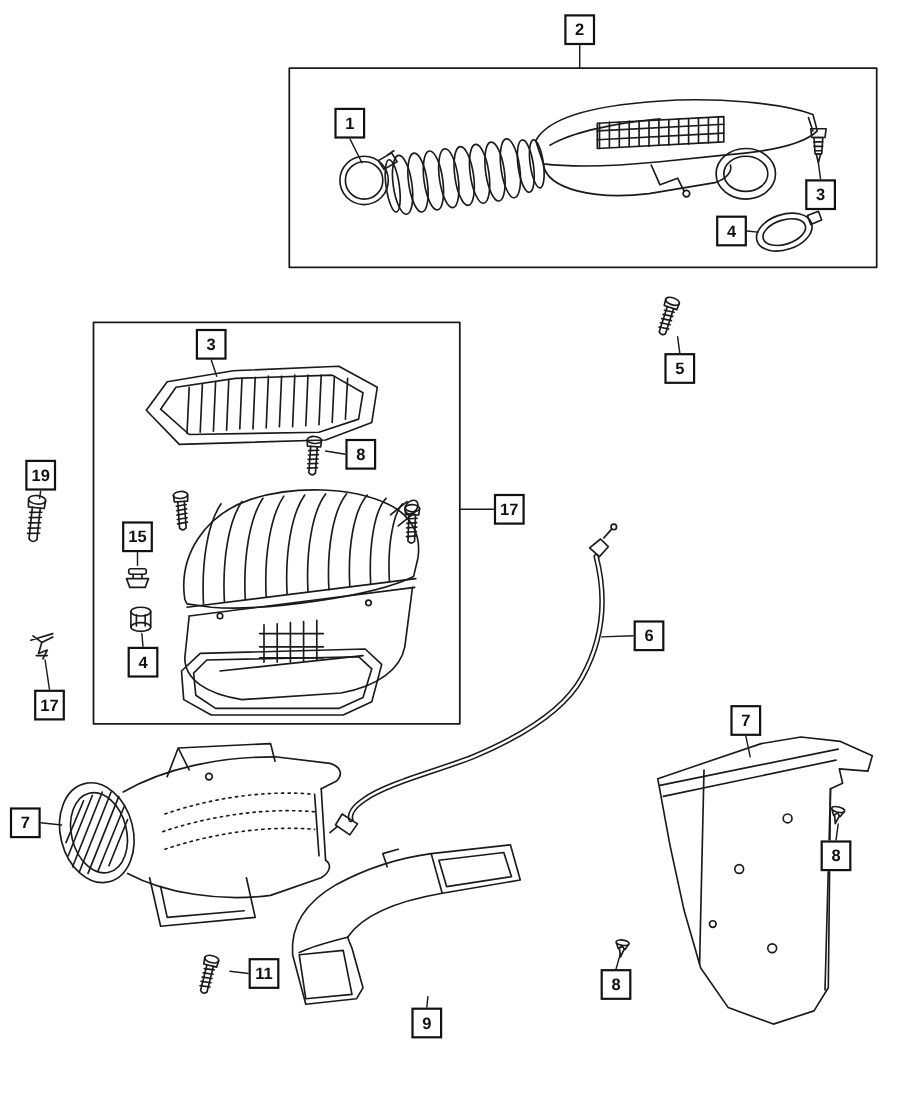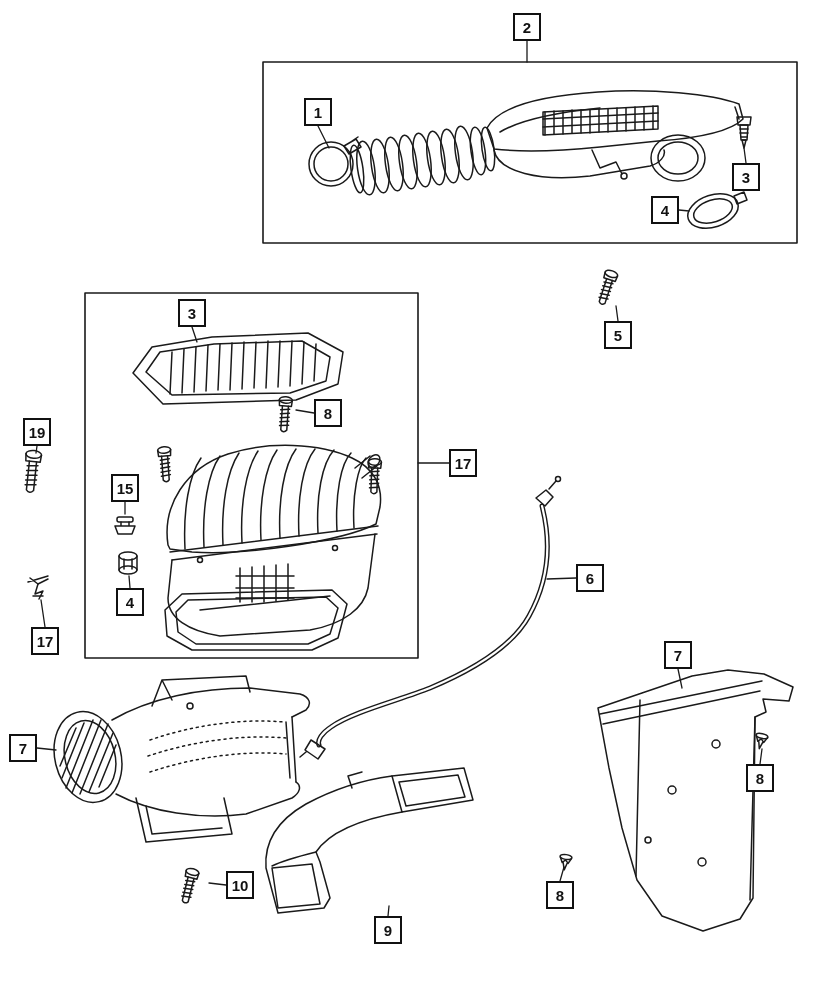--- a/index.html
+++ b/index.html
@@ -207,21 +207,21 @@
   <div class="callout" style="left:304px;top:98px">1</div>
   <div class="callout" style="left:513px;top:13px">2</div>
   <div class="callout" style="left:732px;top:163px">3</div>
   <div class="callout" style="left:651px;top:196px">4</div>
   <div class="callout" style="left:604px;top:321px">5</div>
   <div class="callout" style="left:576px;top:564px">6</div>
   <div class="callout" style="left:664px;top:641px">7</div>
   <div class="callout" style="left:746px;top:764px">8</div>
   <div class="callout" style="left:546px;top:881px">8</div>
   <div class="callout" style="left:374px;top:916px">9</div>
-  <div class="callout" style="left:226px;top:871px">10</div>
+  <div class="callout" style="left:226px;top:871px">11</div>
   <div class="callout" style="left:9px;top:734px">7</div>
   <div class="callout" style="left:449px;top:449px">17</div>
   <div class="callout" style="left:314px;top:399px">8</div>
   <div class="callout" style="left:178px;top:299px">3</div>
   <div class="callout" style="left:111px;top:474px">15</div>
   <div class="callout" style="left:116px;top:588px">4</div>
   <div class="callout" style="left:31px;top:627px">17</div>
   <div class="callout" style="left:23px;top:418px">19</div>
 
 </div>

